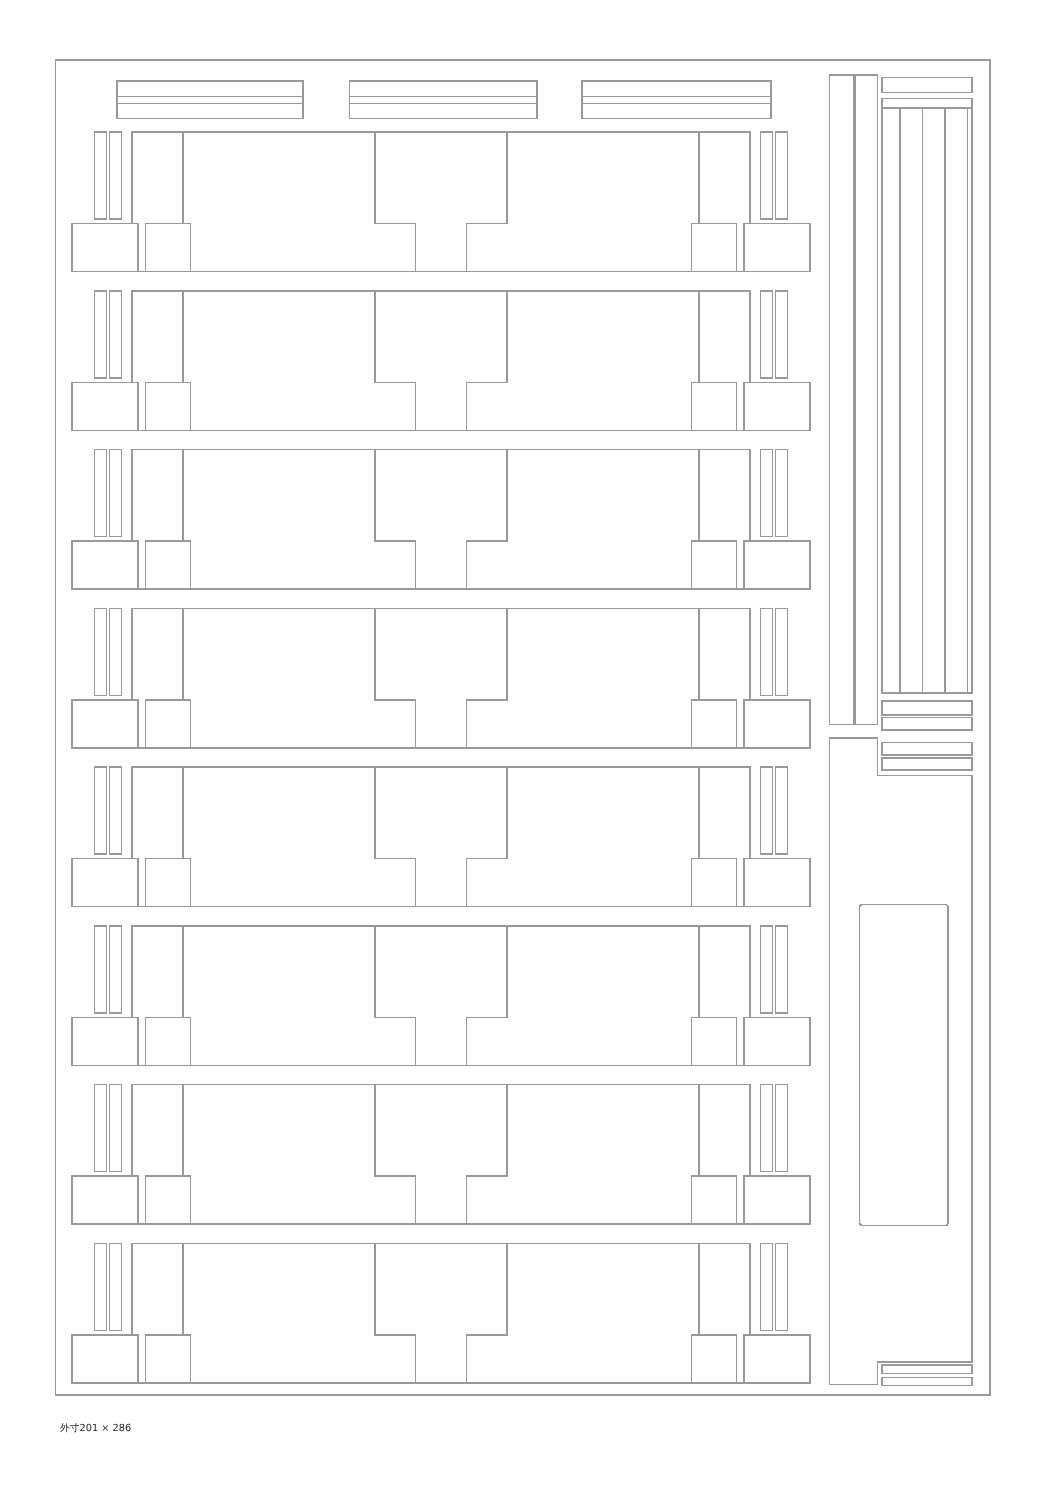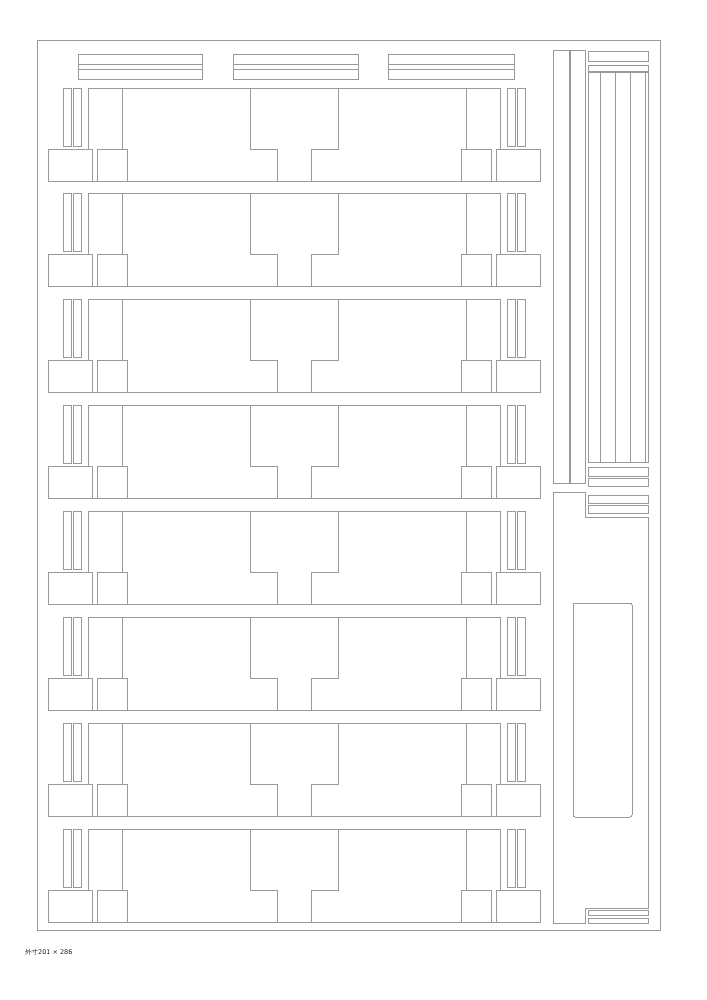--- a/index.html
+++ b/index.html
@@ -21,21 +21,21 @@
     top: 0;
   }
   #drawing-svg * {
     fill: none;
     stroke: #999999;
     stroke-width: 1;
     shape-rendering: crispEdges;
   }
   .caption {
     position: absolute;
-    left: 25px;
+    left: 40px;
     top: 947px;
     font-size: 6.5px;
     line-height: 10px;
     color: #222222;
     white-space: nowrap;
   }
 </style>
 </head>
 <body>
 

